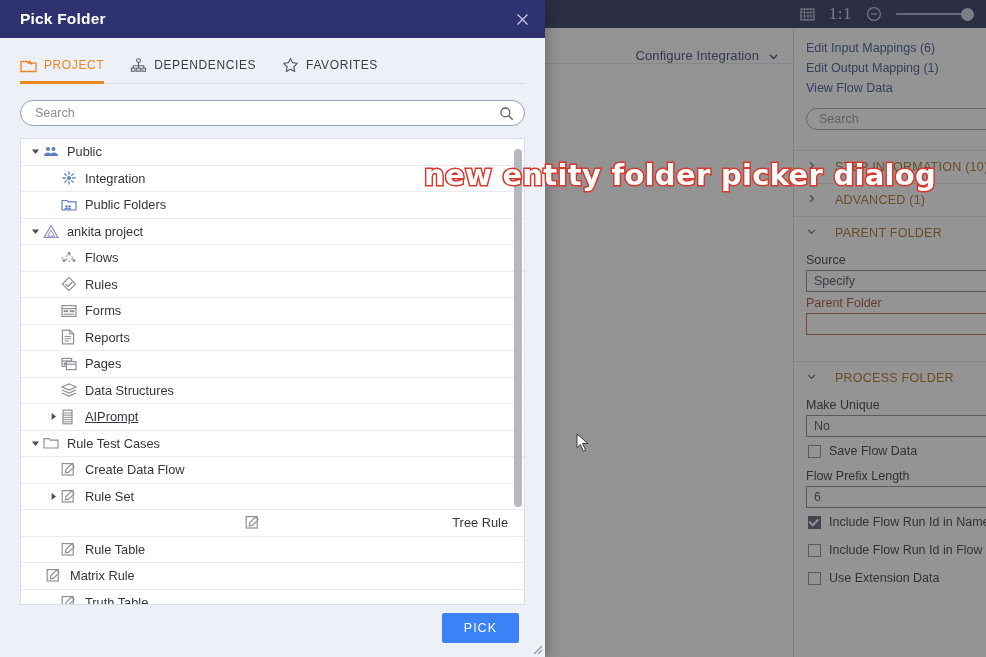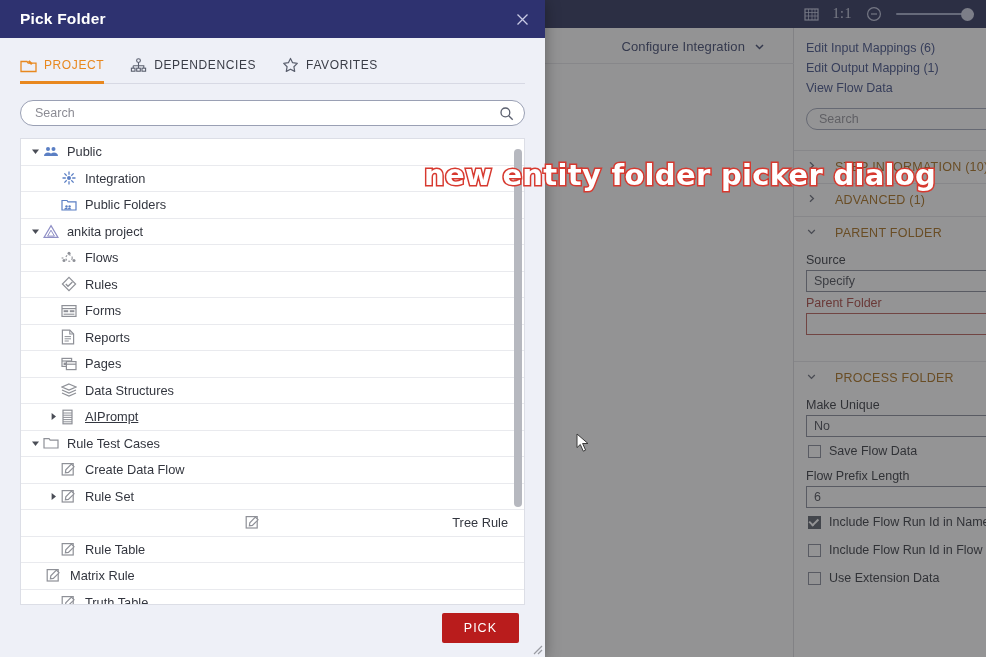--- a/index.html
+++ b/index.html
@@ -18,21 +18,21 @@
   .bg-topbar {
     position: absolute; left: 0; top: 0; width: 986px; height: 28px;
     background: #1a1f4d;
   }
   .topbar-tools {
     position: absolute; right: 12px; top: 0; height: 28px;
     display: flex; align-items: center; gap: 14px;
   }
   .tb-ico { color: #b9bfd8; display: flex; align-items: center; }
   .tb-oneone {
-    color: #c6cbe0; font-size: 14px; letter-spacing: .5px;
+    color: #c6cbe0; font-size: 17px; letter-spacing: .5px;
     font-family: "Liberation Serif", serif;
   }
   .zoom-slider {
     width: 78px; height: 14px; position: relative; display: flex; align-items: center;
   }
   .zoom-track { width: 78px; height: 2px; background: #9aa2c4; border-radius: 2px; }
   .zoom-knob {
     position: absolute; right: 0; width: 13px; height: 13px; border-radius: 50%;
     background: #c9cee2;
   }
@@ -40,21 +40,21 @@
   .bg-canvas {
     position: absolute; left: 0; top: 28px; width: 986px; height: 629px;
     background: #ffffff;
   }
   .bg-centerpanel {
     position: absolute; left: 545px; top: 28px; width: 249px; height: 629px;
     background: #fdfdfd; border-right: 1px solid #d8d8dc;
   }
   .configure-row {
     position: absolute; left: 545px; top: 30px; width: 249px; height: 34px;
-    display: flex; align-items: center; justify-content: flex-end; padding-right: 28px;
+    display: flex; align-items: flex-end; justify-content: flex-end; padding-right: 14px;
     border-bottom: 1px solid #e2e2e6;
   }
   .configure-label {
     font-size: 13px; color: #2b3560; font-weight: 400; letter-spacing: .1px;
   }
   .chev-d { margin-left: 8px; color: #2b3560; display: inline-flex; }
 
   
   .bg-right {
     position: absolute; left: 794px; top: 28px; width: 192px; height: 478px;
@@ -174,21 +174,21 @@
   .sb-thumb {
     position: absolute; right: 0; top: 8px; width: 8px; height: 358px;
     background: #b6b8bf; border-radius: 4px;
   }
 
   .dlg-footer {
     height: 52px; flex: 0 0 auto; display: flex; align-items: center;
     justify-content: flex-end; padding: 0 26px 6px 0; position: relative;
   }
   .pick-btn {
-    background: #b91c1c; color: #ffffff; border: none;
+    background: #3b82f6; color: #ffffff; border: none;
     font-size: 12.5px; letter-spacing: 1px; padding: 8px 22px;
     border-radius: 2px; cursor: default; font-family: "Liberation Sans", sans-serif;
   }
   .resize-grip {
     position: absolute; right: 2px; bottom: 2px; width: 14px; height: 14px;
     color: #9a9ca3;
   }
 
   
   .annot {

